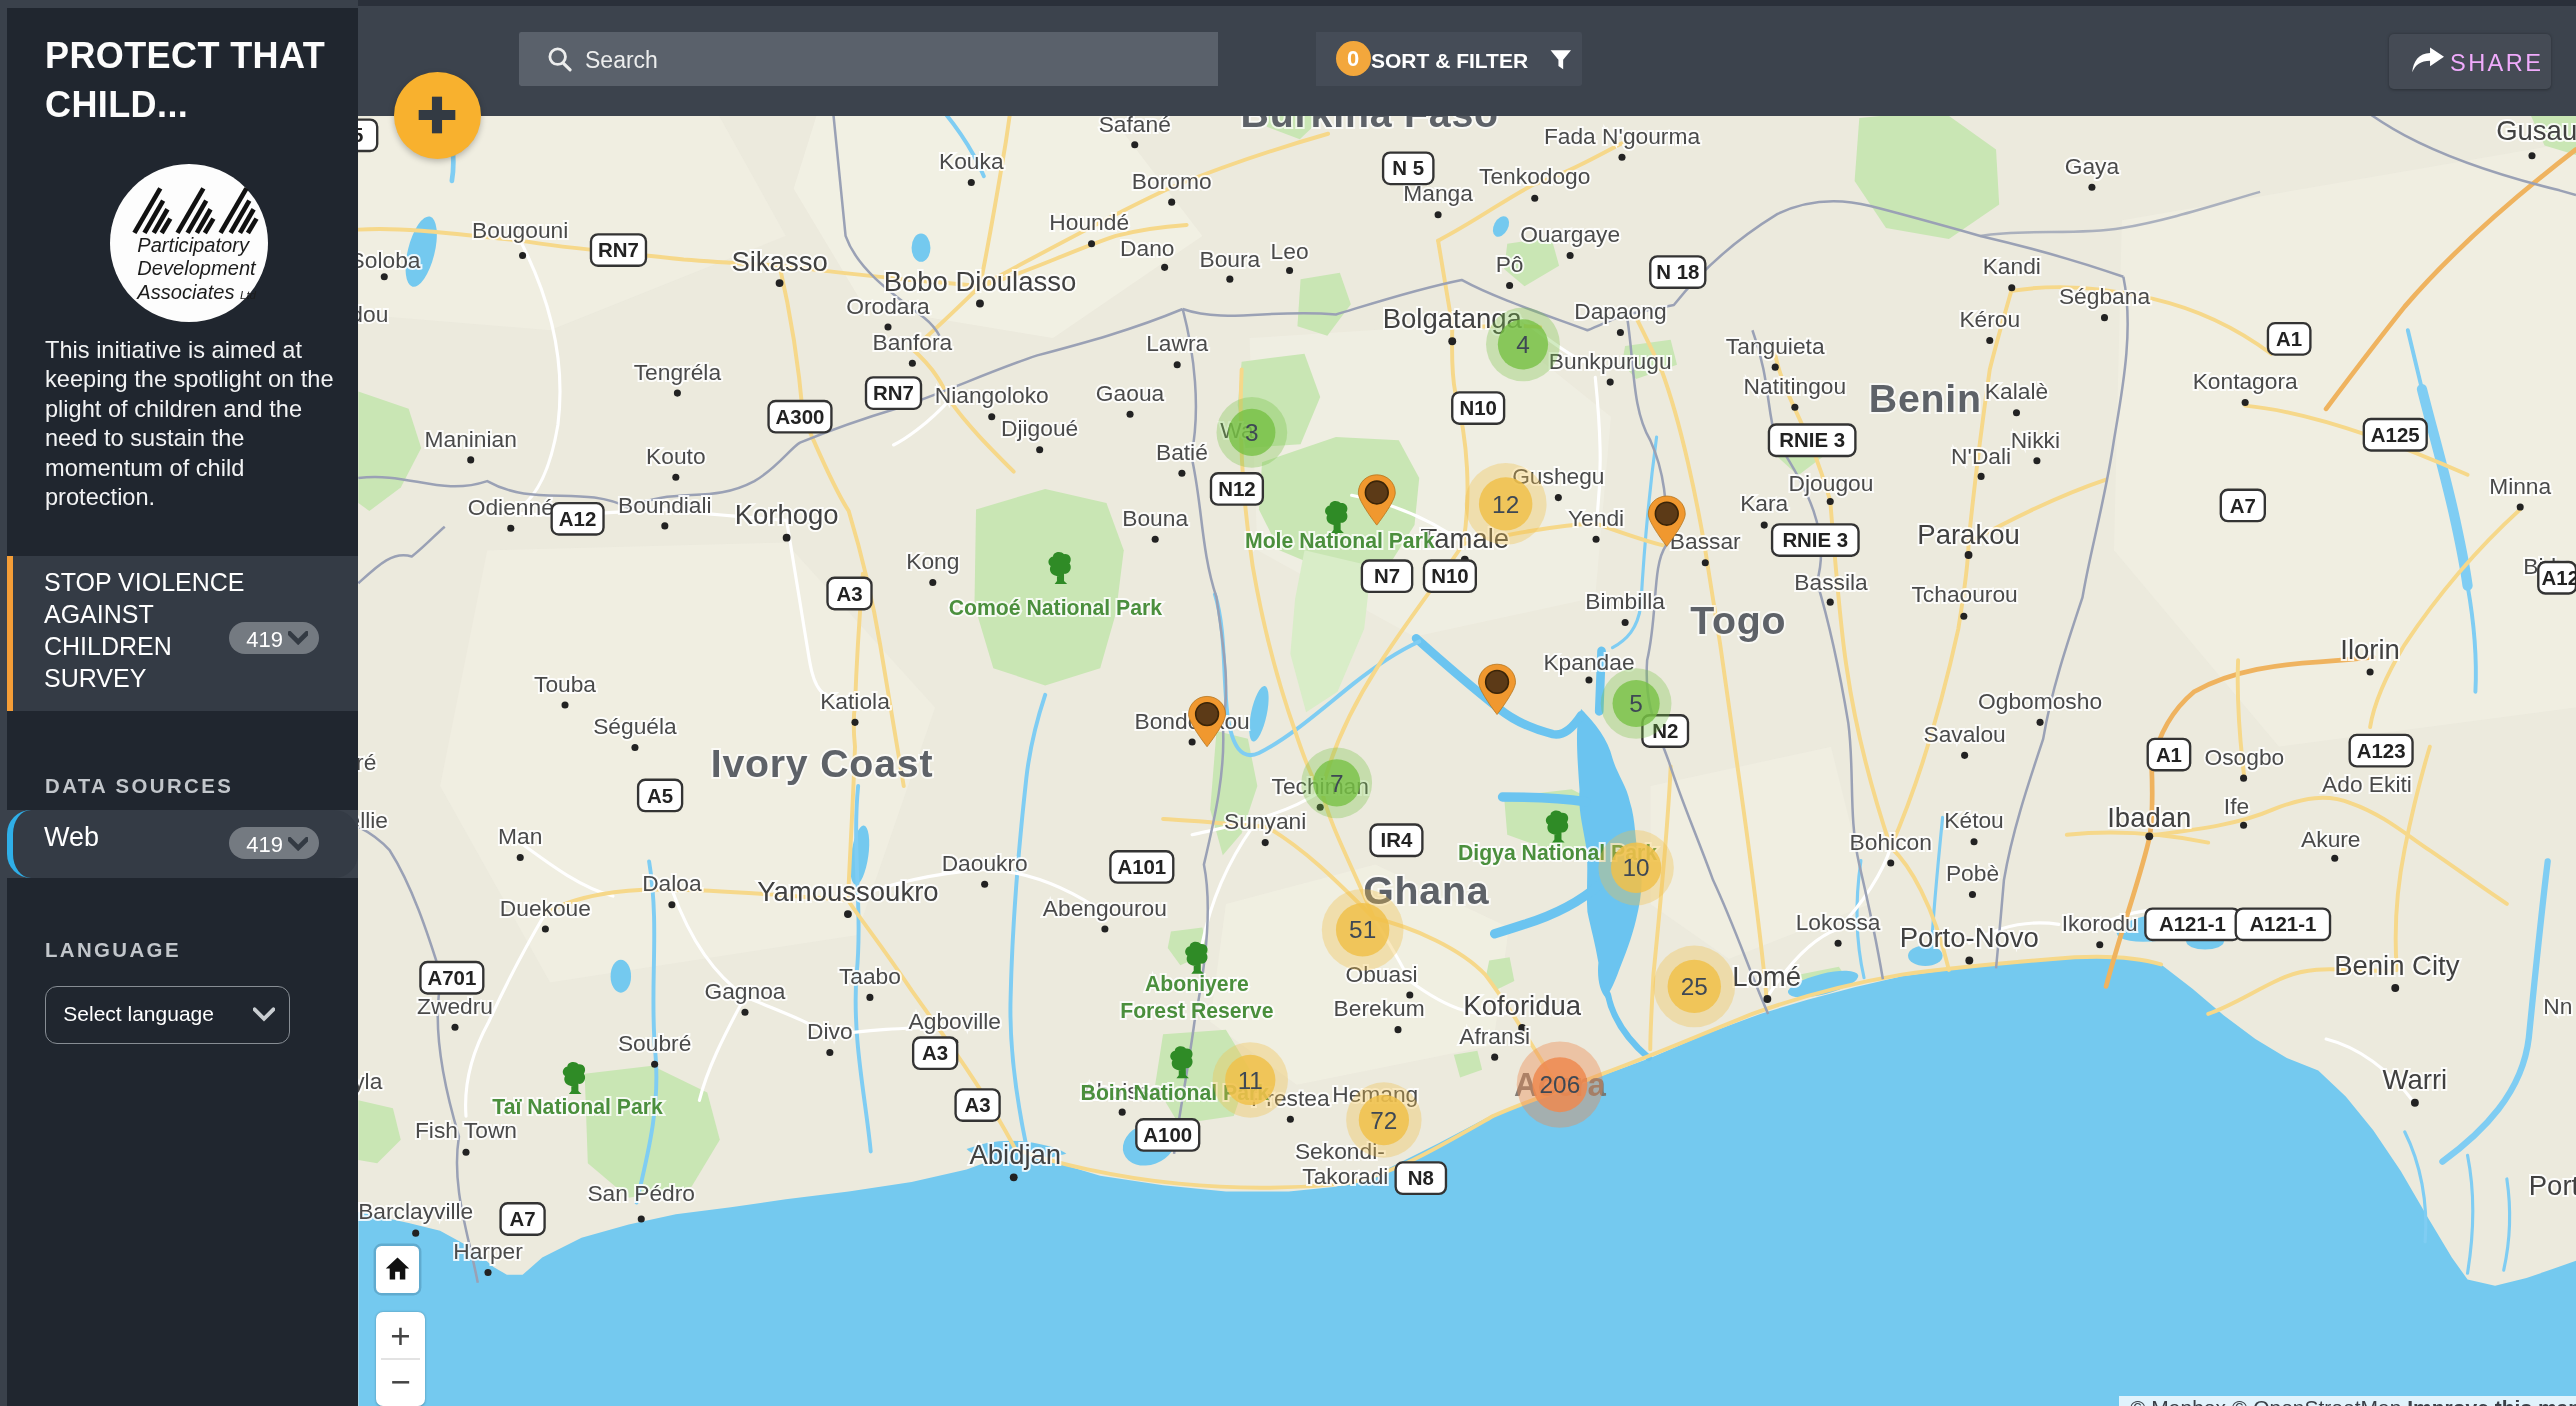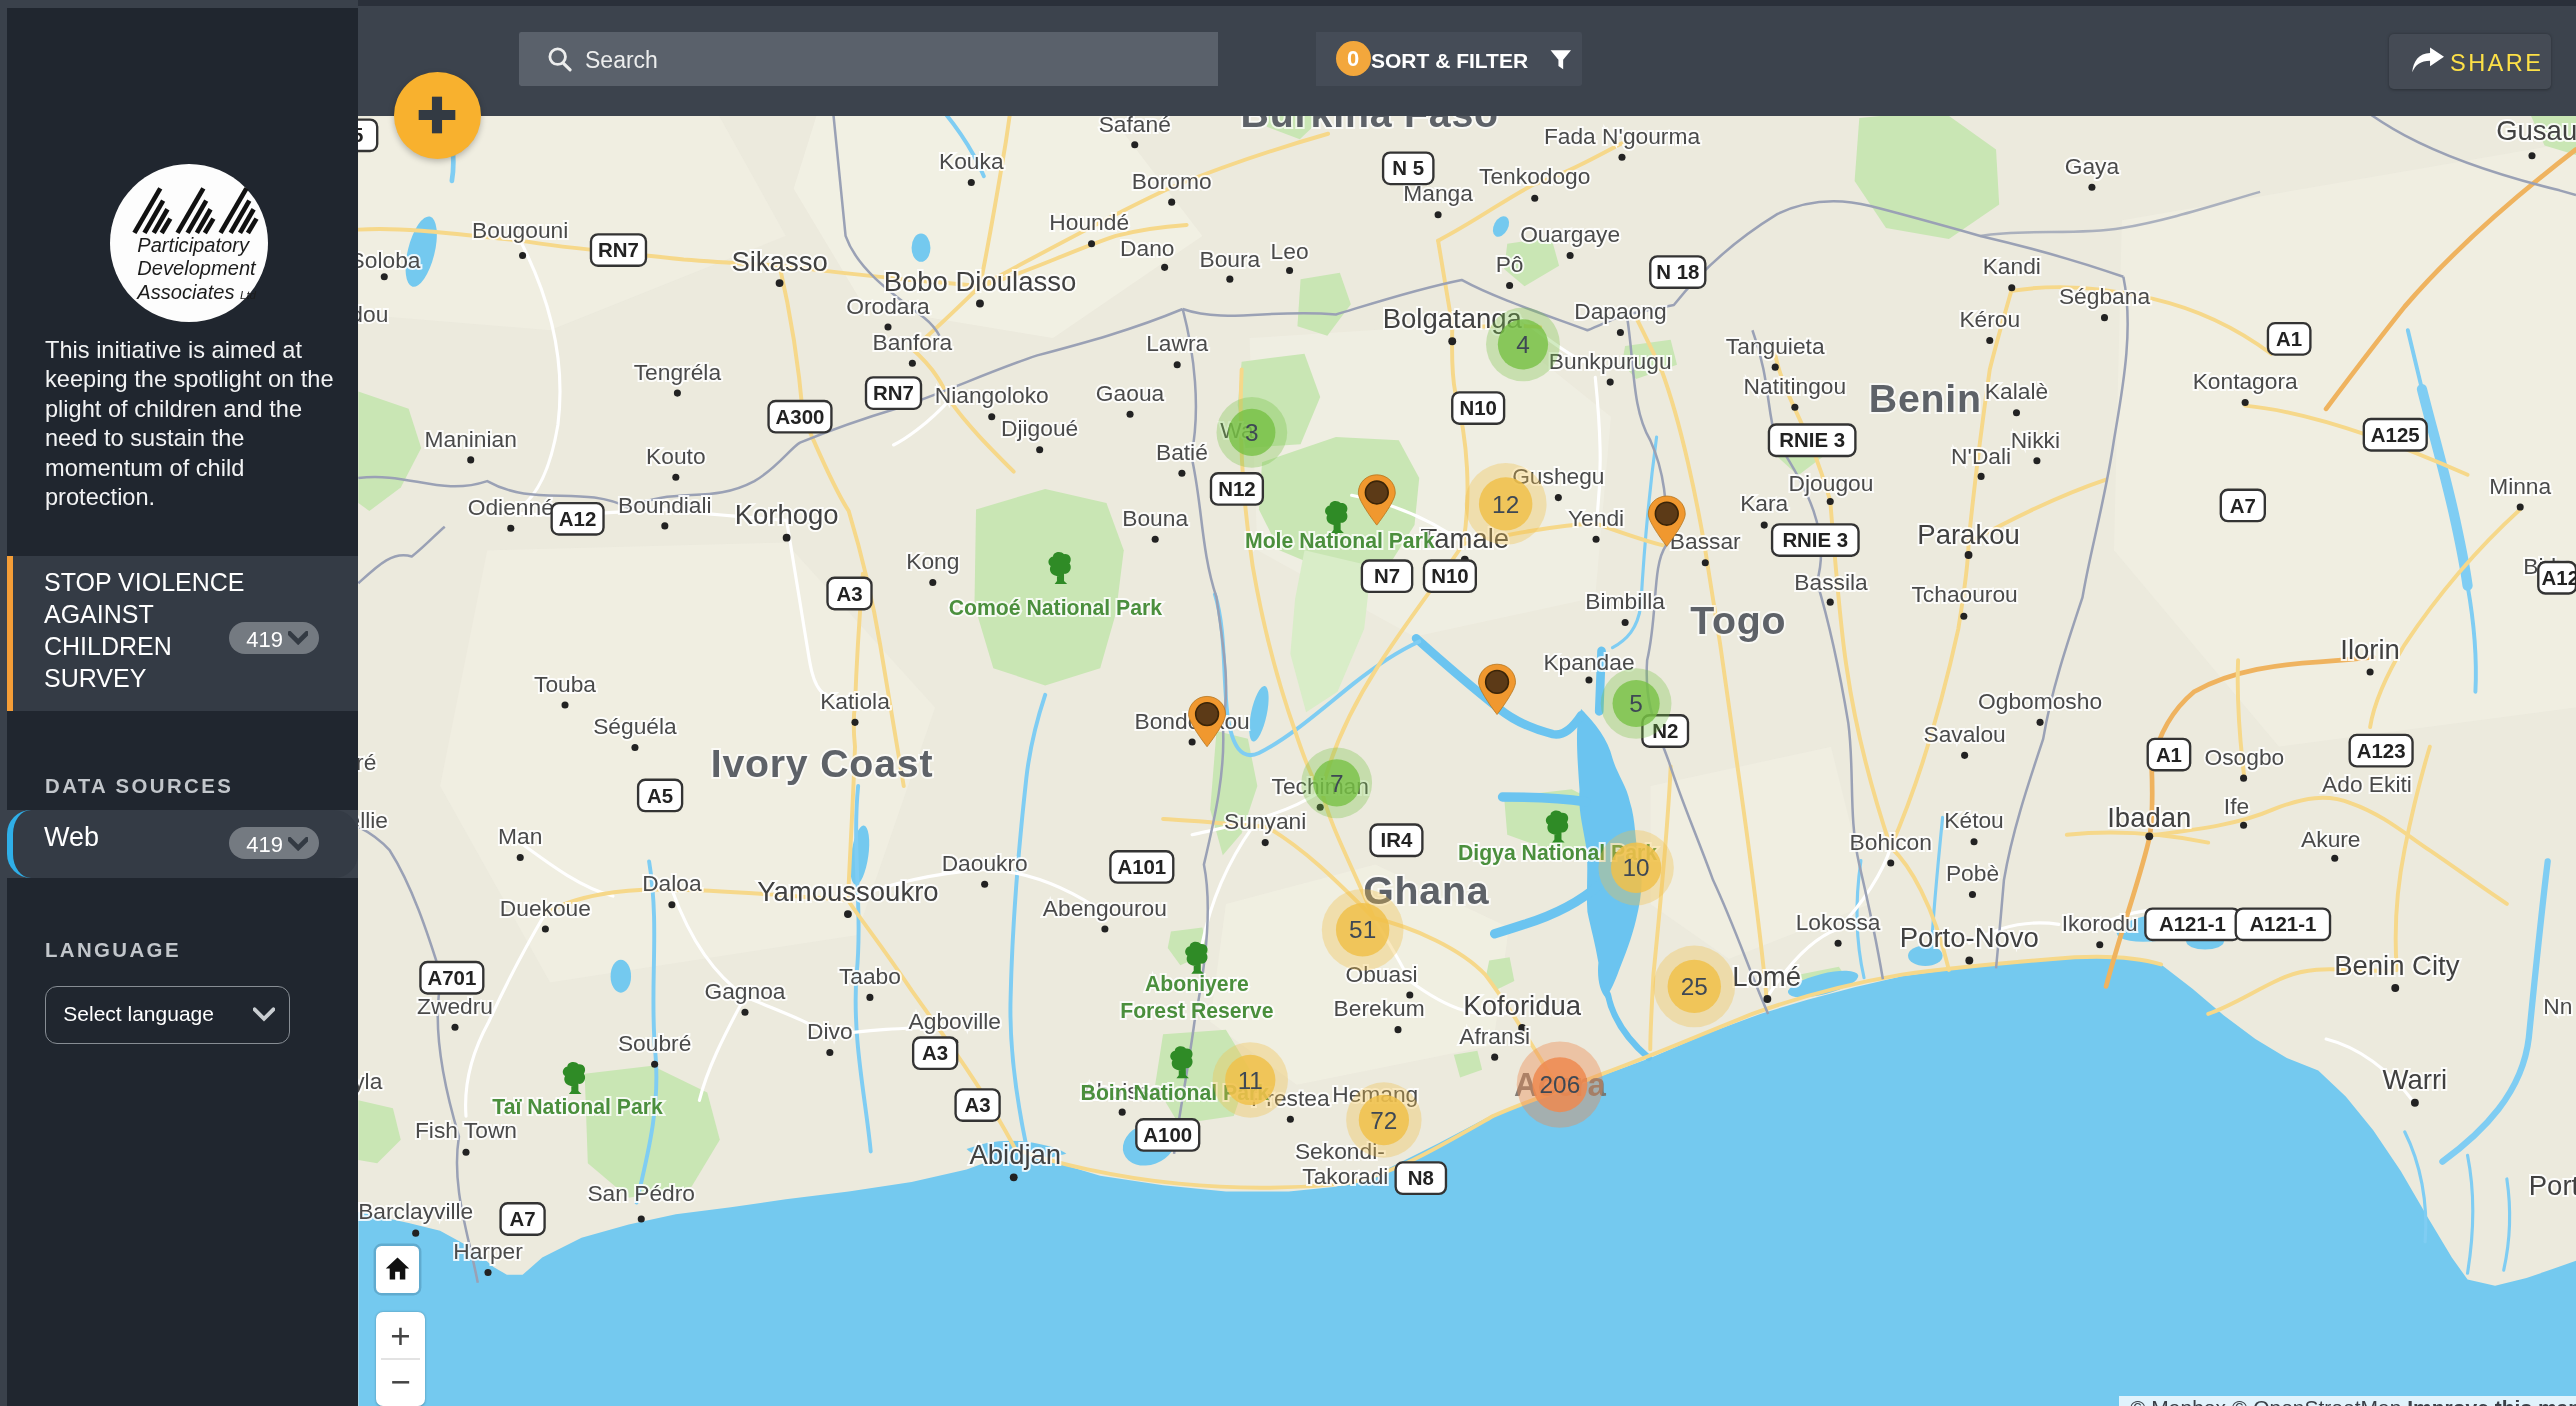--- a/index.html
+++ b/index.html
@@ -8,21 +8,21 @@
   .abs { position:absolute; }
 
   
   #topbar { left:358px; top:0; right:0; height:116px; background:#3c434d; border-top:6.3px solid #2a303a; }
   #searchbox { left:519px; top:32px; width:699px; height:54px; background:#5a616b; border-radius:2.4px 0 0 2.4px; }
   #searchbox .ph { position:absolute; left:66px; top:15px; font-size:23px; color:#eceded; }
   #sortblock { left:1316px; top:32px; width:266px; height:54px; background:#454c57; border-radius:0 2.4px 2.4px 0; }
   #zerobadge { left:19.6px; top:9.4px; width:35px; height:35px; border-radius:50%; background:#f3a73c; color:#fff; font-size:22px; font-weight:bold; text-align:center; line-height:35px; }
   #sorttext { left:55px; top:16.5px; font-size:21px; color:#fff; letter-spacing:0; font-weight:600; }
   #sharebtn { left:2389px; top:34px; width:162px; height:55px; background:#454b55; border-radius:4.7px; box-shadow:0 0.8px 3.1px rgba(0,0,0,.3); }
-  #sharebtn span { position:absolute; left:61px; top:15.7px; color:#fde047; font-size:23.6px; letter-spacing:2.4px; }
+  #sharebtn span { position:absolute; left:61px; top:15.7px; color:#f0abfc; font-size:23.6px; letter-spacing:2.4px; }
   #fab { left:394px; top:72px; width:87px; height:87px; border-radius:50%; background:#f8b12e; box-shadow:0 2.4px 6.3px rgba(0,0,0,.25); }
 
   
   #sidebar { left:0; top:0; width:358px; height:1407px; background:#3a414b; }
   .panel { position:absolute; left:7px; right:0; background:#20262f; }
   #p-info { top:7.9px; height:548px; }
   #p-survey { top:556px; height:156px; background:#343b45; border-left:6.3px solid #f49d37; }
   #p-mid { top:711px; height:99px; }
   #p-web { top:810px; height:68px; background:#343b45; border-left:6.3px solid #2fafe8;border-radius:24px; }
   #p-bottom { top:878px; bottom:0; }
@@ -658,20 +658,21 @@
 </div>
 <div id="fab" class="abs">
   <svg class="abs" style="left:20.4px;top:20.4px" width="46" height="46" viewBox="0 0 59 59">
     <line x1="29.5" y1="6" x2="29.5" y2="53" stroke="#333a43" stroke-width="13"></line>
     <line x1="6" y1="29.5" x2="53" y2="29.5" stroke="#333a43" stroke-width="13"></line>
   </svg>
 </div>
 
 <div id="sidebar" class="abs">
   <div id="p-info" class="panel">
+    <div id="title">PROTECT THAT<br>CHILD...</div>
     <div id="logo">
       <svg width="158" height="158" viewBox="0 0 220 220">
         <g stroke="#111" stroke-width="6.5" fill="none">
           <path d="M34 96 L70 34"></path>
           <path d="M48 96 L74 51"></path>
           <path d="M61 96 L80 63"></path>
           <path d="M72 96 L84 76"></path>
           <path d="M94 96 L130 34"></path>
           <path d="M108 96 L134 51"></path>
           <path d="M121 96 L140 63"></path>

